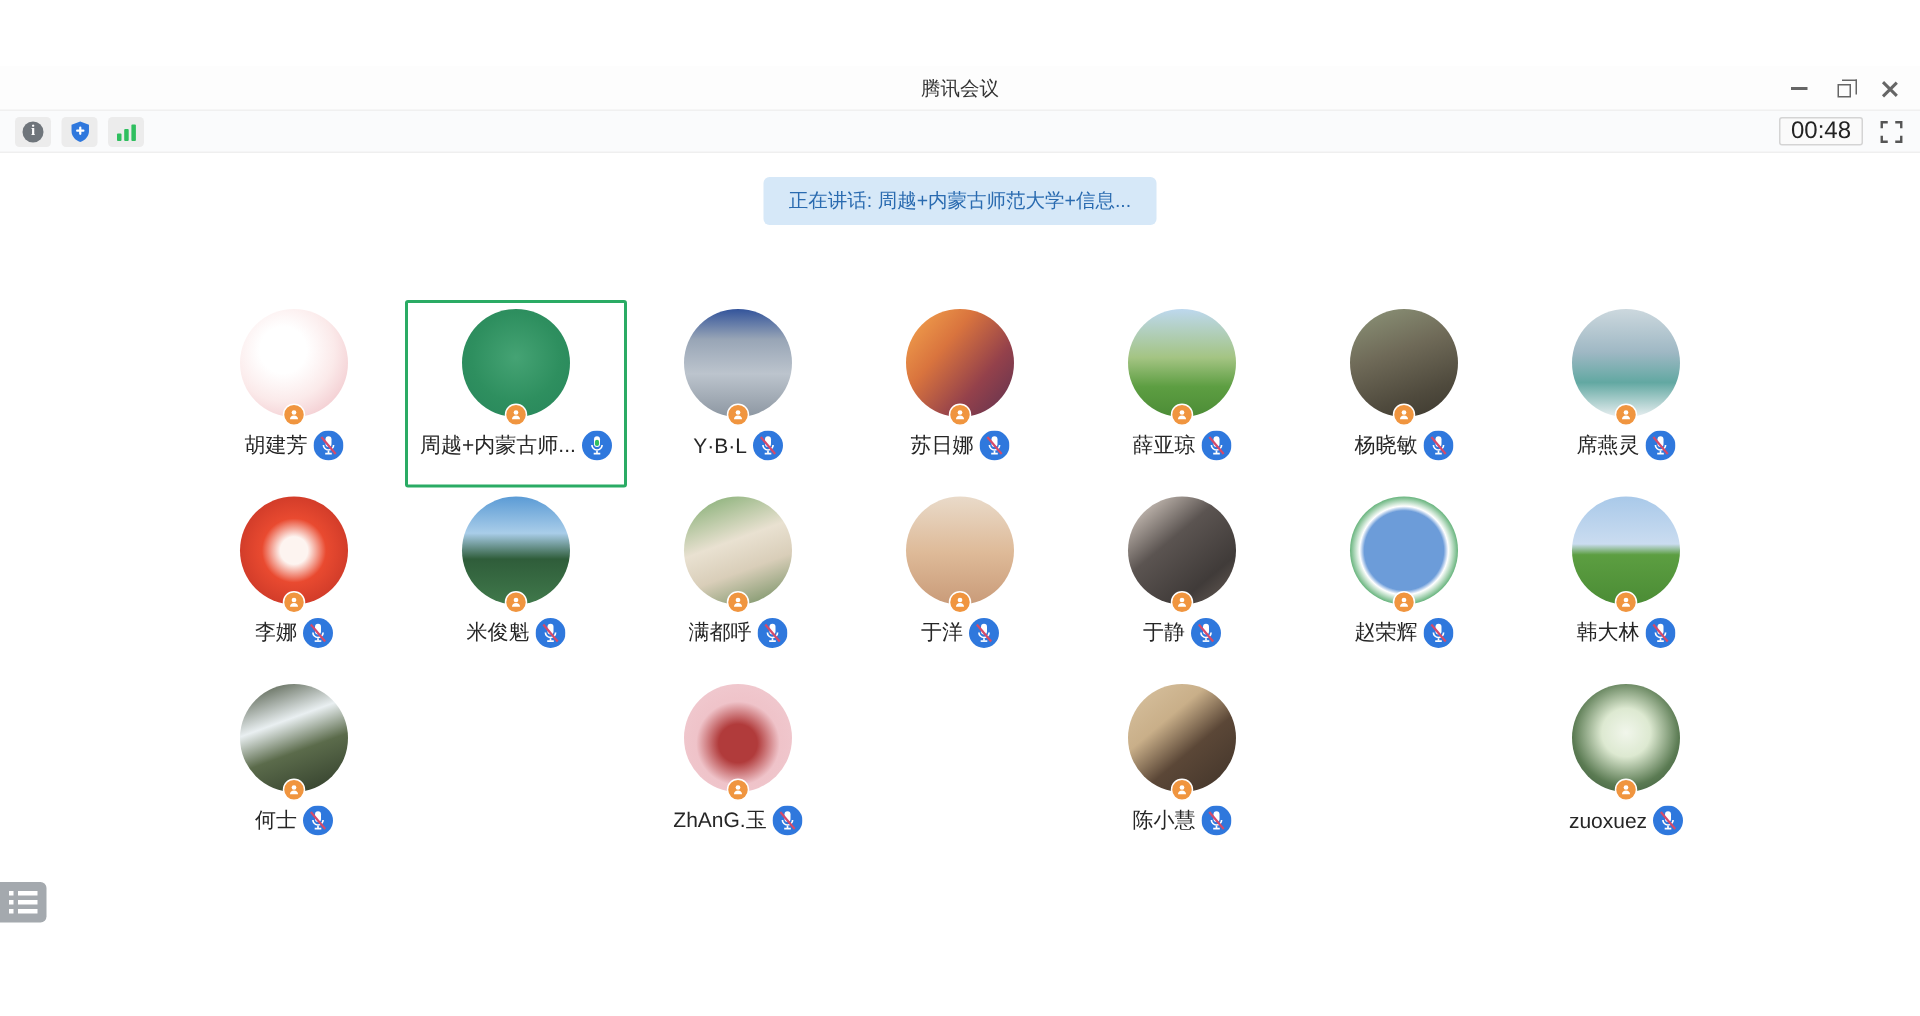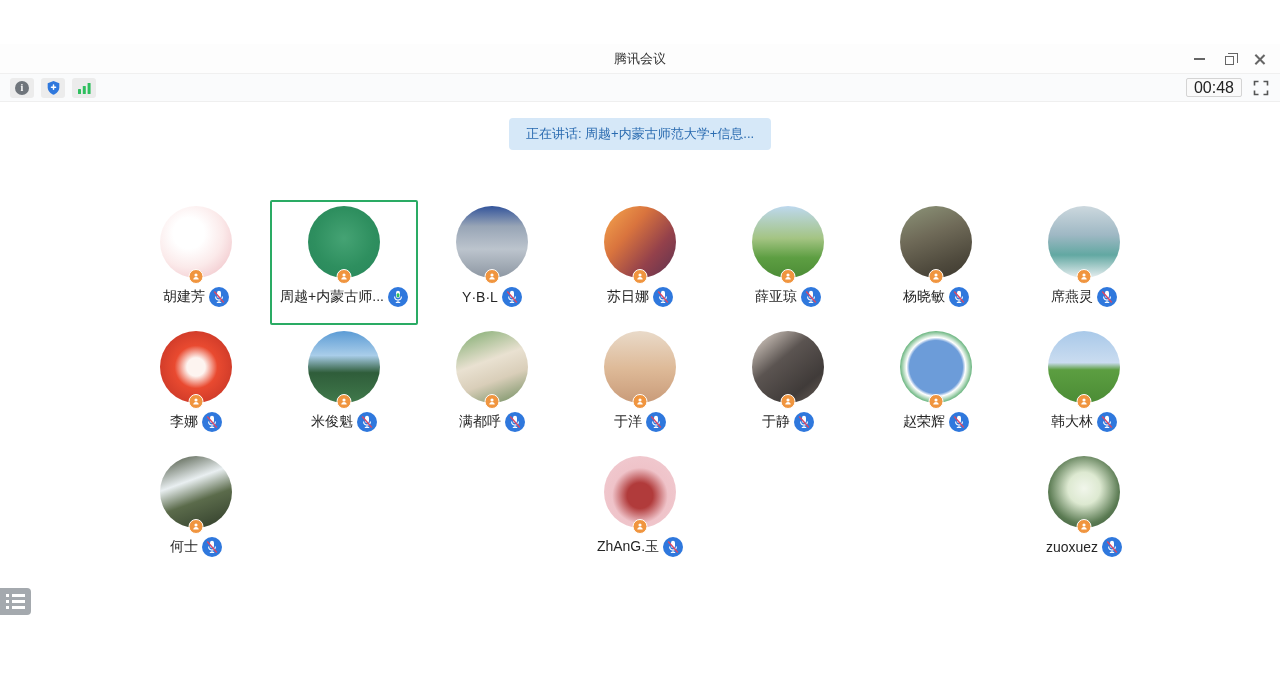--- a/index.html
+++ b/index.html
@@ -489,20 +489,42 @@
               <circle cx="10" cy="10" r="10" fill="#2f78dd"></circle>
               <rect x="8" y="3.8" width="4" height="7.2" rx="2" fill="#fff"></rect>
               <path d="M6.6 9.6a3.4 3.4 0 0 0 6.8 0" fill="none" stroke="#fff" stroke-width="1.1"></path>
               <line x1="10" y1="13.5" x2="10" y2="15" stroke="#fff" stroke-width="1.1"></line>
               <line x1="7.8" y1="15.4" x2="12.2" y2="15.4" stroke="#fff" stroke-width="1.1"></line>
               <line x1="5.2" y1="4.4" x2="14.8" y2="15.6" stroke="#d44a6a" stroke-width="1.5"></line>
             </svg></span>
     </div>
   </div>
 
+  <div class="tile">
+    <div class="avatar-wrap">
+      <div class="avatar" style="background: linear-gradient(140deg, rgb(217, 195, 161) 0%, rgb(201, 175, 137) 34%, rgb(91, 71, 55) 60%, rgb(64, 51, 41) 100%);"></div>
+      <div class="host-badge" hidden="">
+        <svg width="9" height="9" viewBox="0 0 12 12">
+          <circle cx="6" cy="4" r="2.1" fill="#fff"></circle>
+          <path d="M2.4 10c0-2.1 1.6-3.3 3.6-3.3s3.6 1.2 3.6 3.3z" fill="#fff"></path>
+        </svg>
+      </div>
+    </div>
+    <div class="name-row">
+      <span class="pname">陈小慧</span>
+      <span class="mic-dot"><svg width="20" height="20" viewBox="0 0 20 20">
+              <circle cx="10" cy="10" r="10" fill="#2f78dd"></circle>
+              <rect x="8" y="3.8" width="4" height="7.2" rx="2" fill="#fff"></rect>
+              <path d="M6.6 9.6a3.4 3.4 0 0 0 6.8 0" fill="none" stroke="#fff" stroke-width="1.1"></path>
+              <line x1="10" y1="13.5" x2="10" y2="15" stroke="#fff" stroke-width="1.1"></line>
+              <line x1="7.8" y1="15.4" x2="12.2" y2="15.4" stroke="#fff" stroke-width="1.1"></line>
+              <line x1="5.2" y1="4.4" x2="14.8" y2="15.6" stroke="#d44a6a" stroke-width="1.5"></line>
+            </svg></span>
+    </div>
+  </div>
 
   <div class="tile">
     <div class="avatar-wrap">
       <div class="avatar" style="background: radial-gradient(circle at 50% 45%, rgb(241, 246, 235) 0%, rgb(221, 233, 209) 30%, rgb(91, 123, 83) 66%, rgb(47, 75, 49) 100%);"></div>
       <div class="host-badge" hidden="">
         <svg width="9" height="9" viewBox="0 0 12 12">
           <circle cx="6" cy="4" r="2.1" fill="#fff"></circle>
           <path d="M2.4 10c0-2.1 1.6-3.3 3.6-3.3s3.6 1.2 3.6 3.3z" fill="#fff"></path>
         </svg>
       </div>

